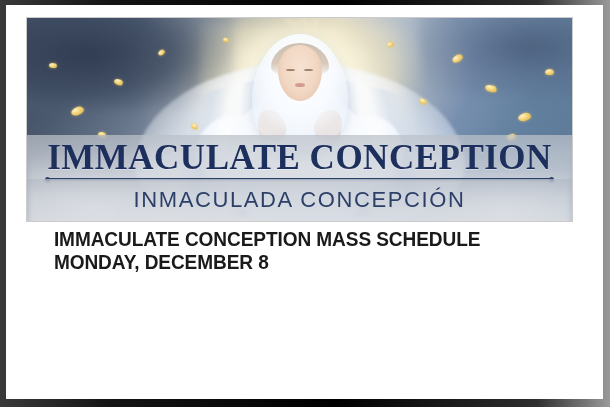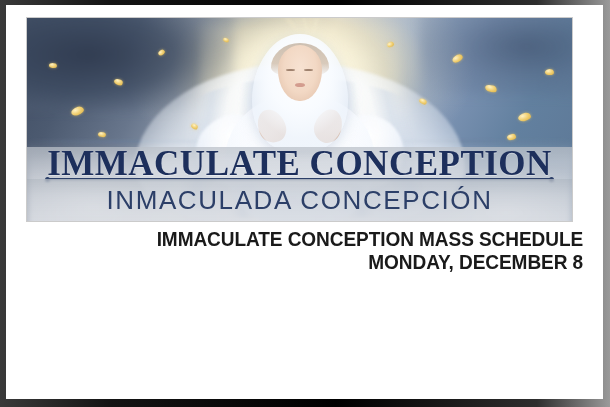--- a/index.html
+++ b/index.html
@@ -281,21 +281,21 @@
     left: 0;
     width: 100%;
     background: linear-gradient(to bottom,
       rgba(186,192,200,0.74) 0%,
       rgba(198,203,211,0.70) 40%,
       rgba(206,210,217,0.66) 100%);
     backdrop-filter: blur(1px);
   }
   .band-title {
     bottom: 42px;
-    height: 32px;
+    height: 44px;
     display: flex;
     align-items: center;
     justify-content: center;
   }
   .band-sub {
     bottom: 0;
     height: 42px;
     display: flex;
     align-items: center;
     justify-content: center;
@@ -306,21 +306,21 @@
     font-size: 35px;
     letter-spacing: 0.5px;
     color: #1d2f5c;
     line-height: 1;
     white-space: nowrap;
     text-shadow: 0 1px 0 rgba(255,255,255,0.35);
   }
   .banner-sub-text {
     font-family: "Liberation Sans", sans-serif;
     font-weight: normal;
-    font-size: 26px;
+    font-size: 22px;
     letter-spacing: 1.6px;
     color: #2c3f68;
     line-height: 1;
     white-space: nowrap;
   }
   .divider {
     position: absolute;
     left: 20px; right: 20px;
     bottom: 41px;
     height: 2px;
@@ -335,21 +335,21 @@
     background: #2c3f68;
   }
   .divider::before { left: -2px; }
   .divider::after  { right: -2px; }
 
   
   .headings {
     position: absolute;
     left: 0; right: 0;
     top: 222px;
-    text-align: right;
+    text-align: left;
     margin-left: 28px;
   }
   .heading-line {
     font-family: "Liberation Sans", sans-serif;
     font-weight: bold;
     font-size: 20.5px;
     letter-spacing: -0.1px;
     color: #1a1a1a;
     line-height: 1.14;
     white-space: nowrap;

